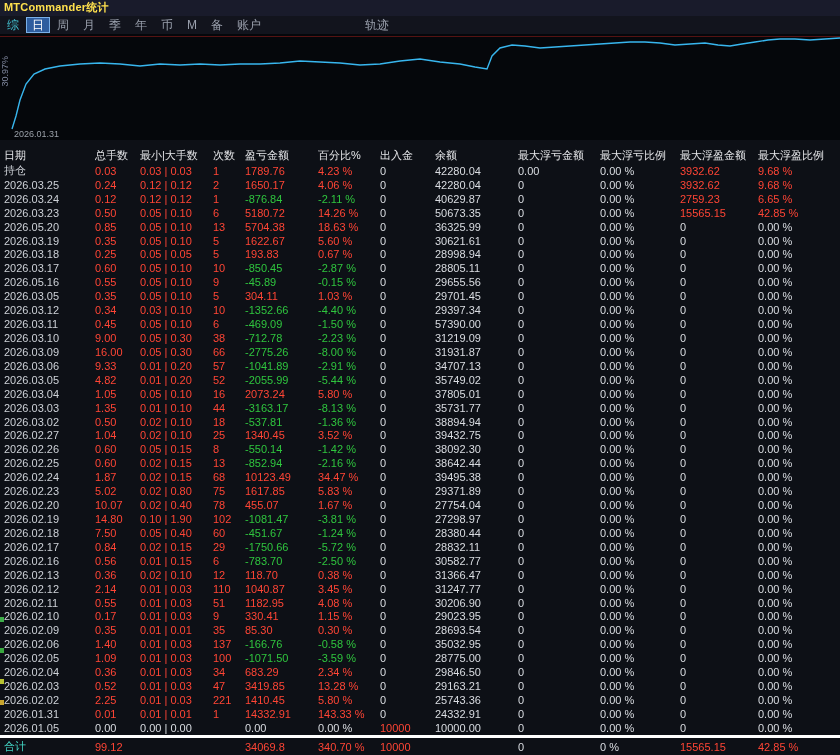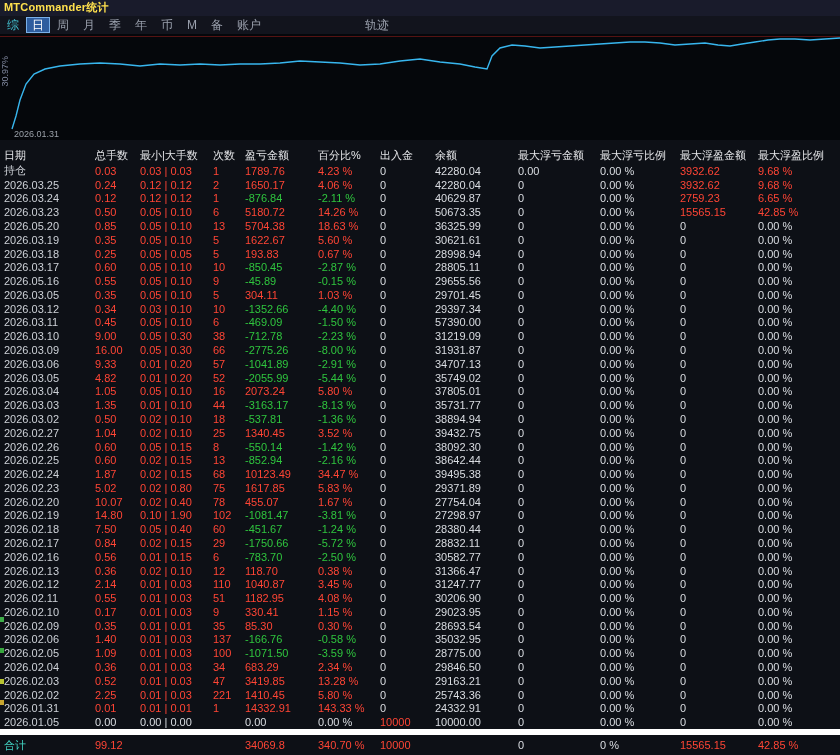--- a/index.html
+++ b/index.html
@@ -18,21 +18,21 @@
   .chart svg{position:absolute;left:0;top:0;width:100%;height:100%}
   .hline{position:absolute;top:2px;left:0;right:0;height:1px;background:#551313}
   .yaxis{position:absolute;left:0;top:22px;writing-mode:vertical-rl;transform:rotate(180deg);font-size:9px;color:#8189a0}
   .xstart{position:absolute;left:14px;bottom:1px;font-size:9px;color:#9aa0a8}
   .table{flex:1;display:flex;flex-direction:column;background:#0d1016;padding-top:7px;min-height:0}
   .trow{display:grid;grid-template-columns:91px 45px 73px 32px 73px 62px 55px 83px 82px 80px 78px 82px;padding-left:4px;align-items:center;font-size:11px;white-space:nowrap}
   .trow span{overflow:hidden}
   .header{height:17px;color:#e4e5e8;flex:none}
   .tbody{flex:1;display:flex;flex-direction:column;min-height:0}
   .tbody .trow{flex:1;min-height:0}
-  .total{height:26px;flex:none;border-top:6px solid #ffffff}
+  .total{height:20px;flex:none;border-top:3px solid #ffffff}
   .c-red{color:#ff4535}
   .c-green{color:#2fc53e}
   .c-dim{color:#dadde2}
   .c-date{color:#cdd1d7}
   .c-total{color:#43d6c5}
   .edge-dots{position:absolute;left:0;top:0;right:0;bottom:0;pointer-events:none}
   .edge-dot{position:absolute;left:0;width:4px;height:5px}
 </style>
 </head>
 <body>

